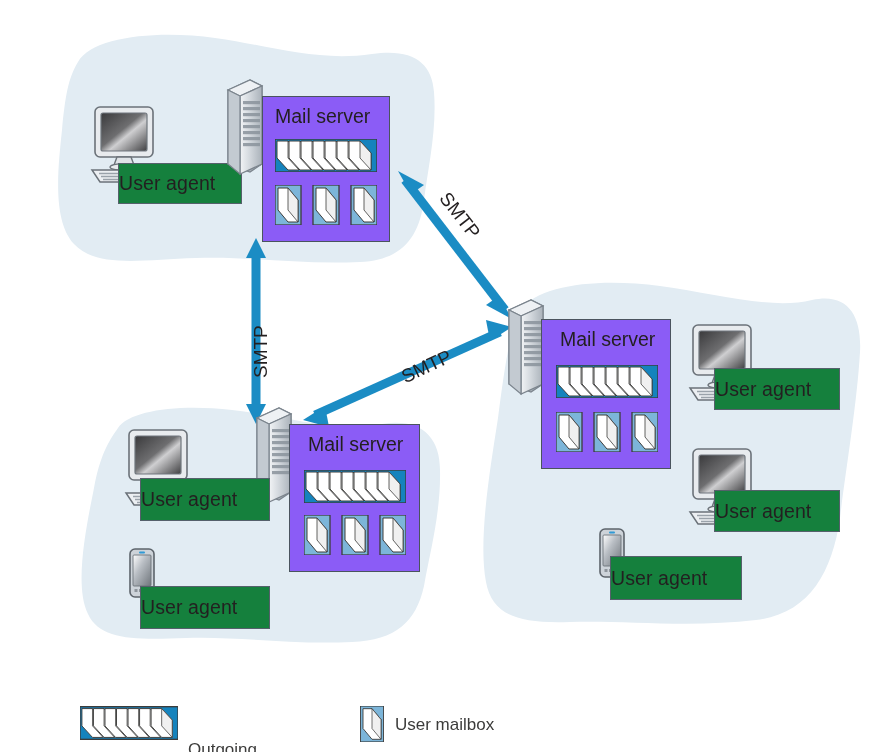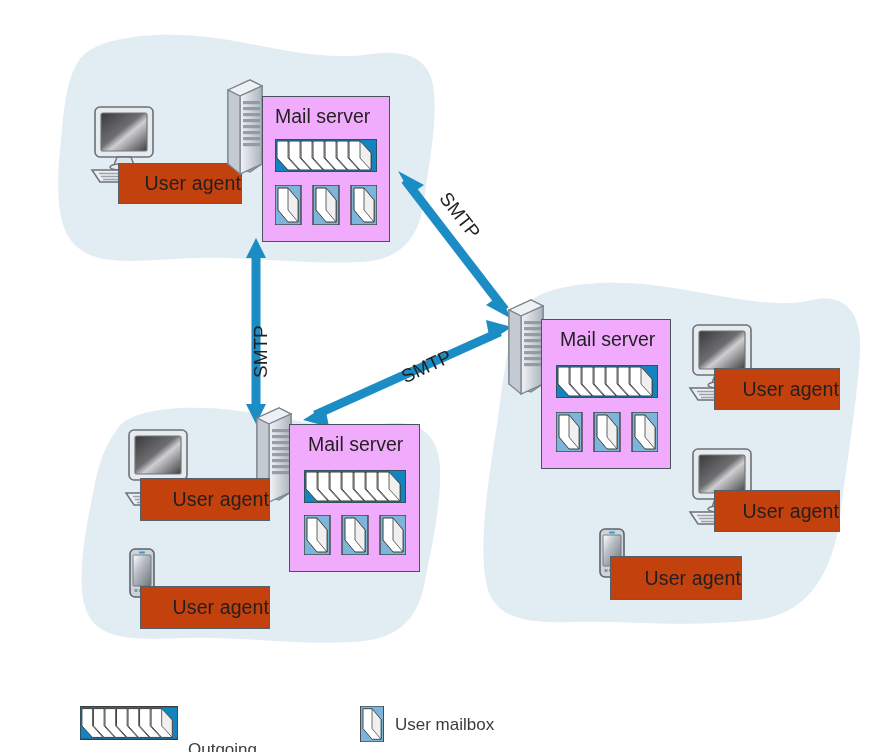--- a/index.html
+++ b/index.html
@@ -23,36 +23,36 @@
     width: 877px; height: 752px;
   }
 
   
   .node { position: absolute; }
 
   
   .label-box {
     position: absolute;
     box-sizing: border-box;
-    background: #c2410c;
+    background: #15803d;
     border: 1.6px solid #55606b;
     color: #231f20;
     font-size: 19.5px;
     letter-spacing: .1px;
     display: flex;
     align-items: center;
-    justify-content: flex-end;
+    justify-content: flex-start;
   }
   .ua-box { }
 
   
   .ms-box {
     position: absolute;
     box-sizing: border-box;
-    background: #f0abfc;
+    background: #8b5cf6;
     border: 1.6px solid #4a545e;
   }
   .ms-title {
     position: absolute;
     color: #231f20;
     font-size: 19.5px;
     white-space: nowrap;
   }
 
   

